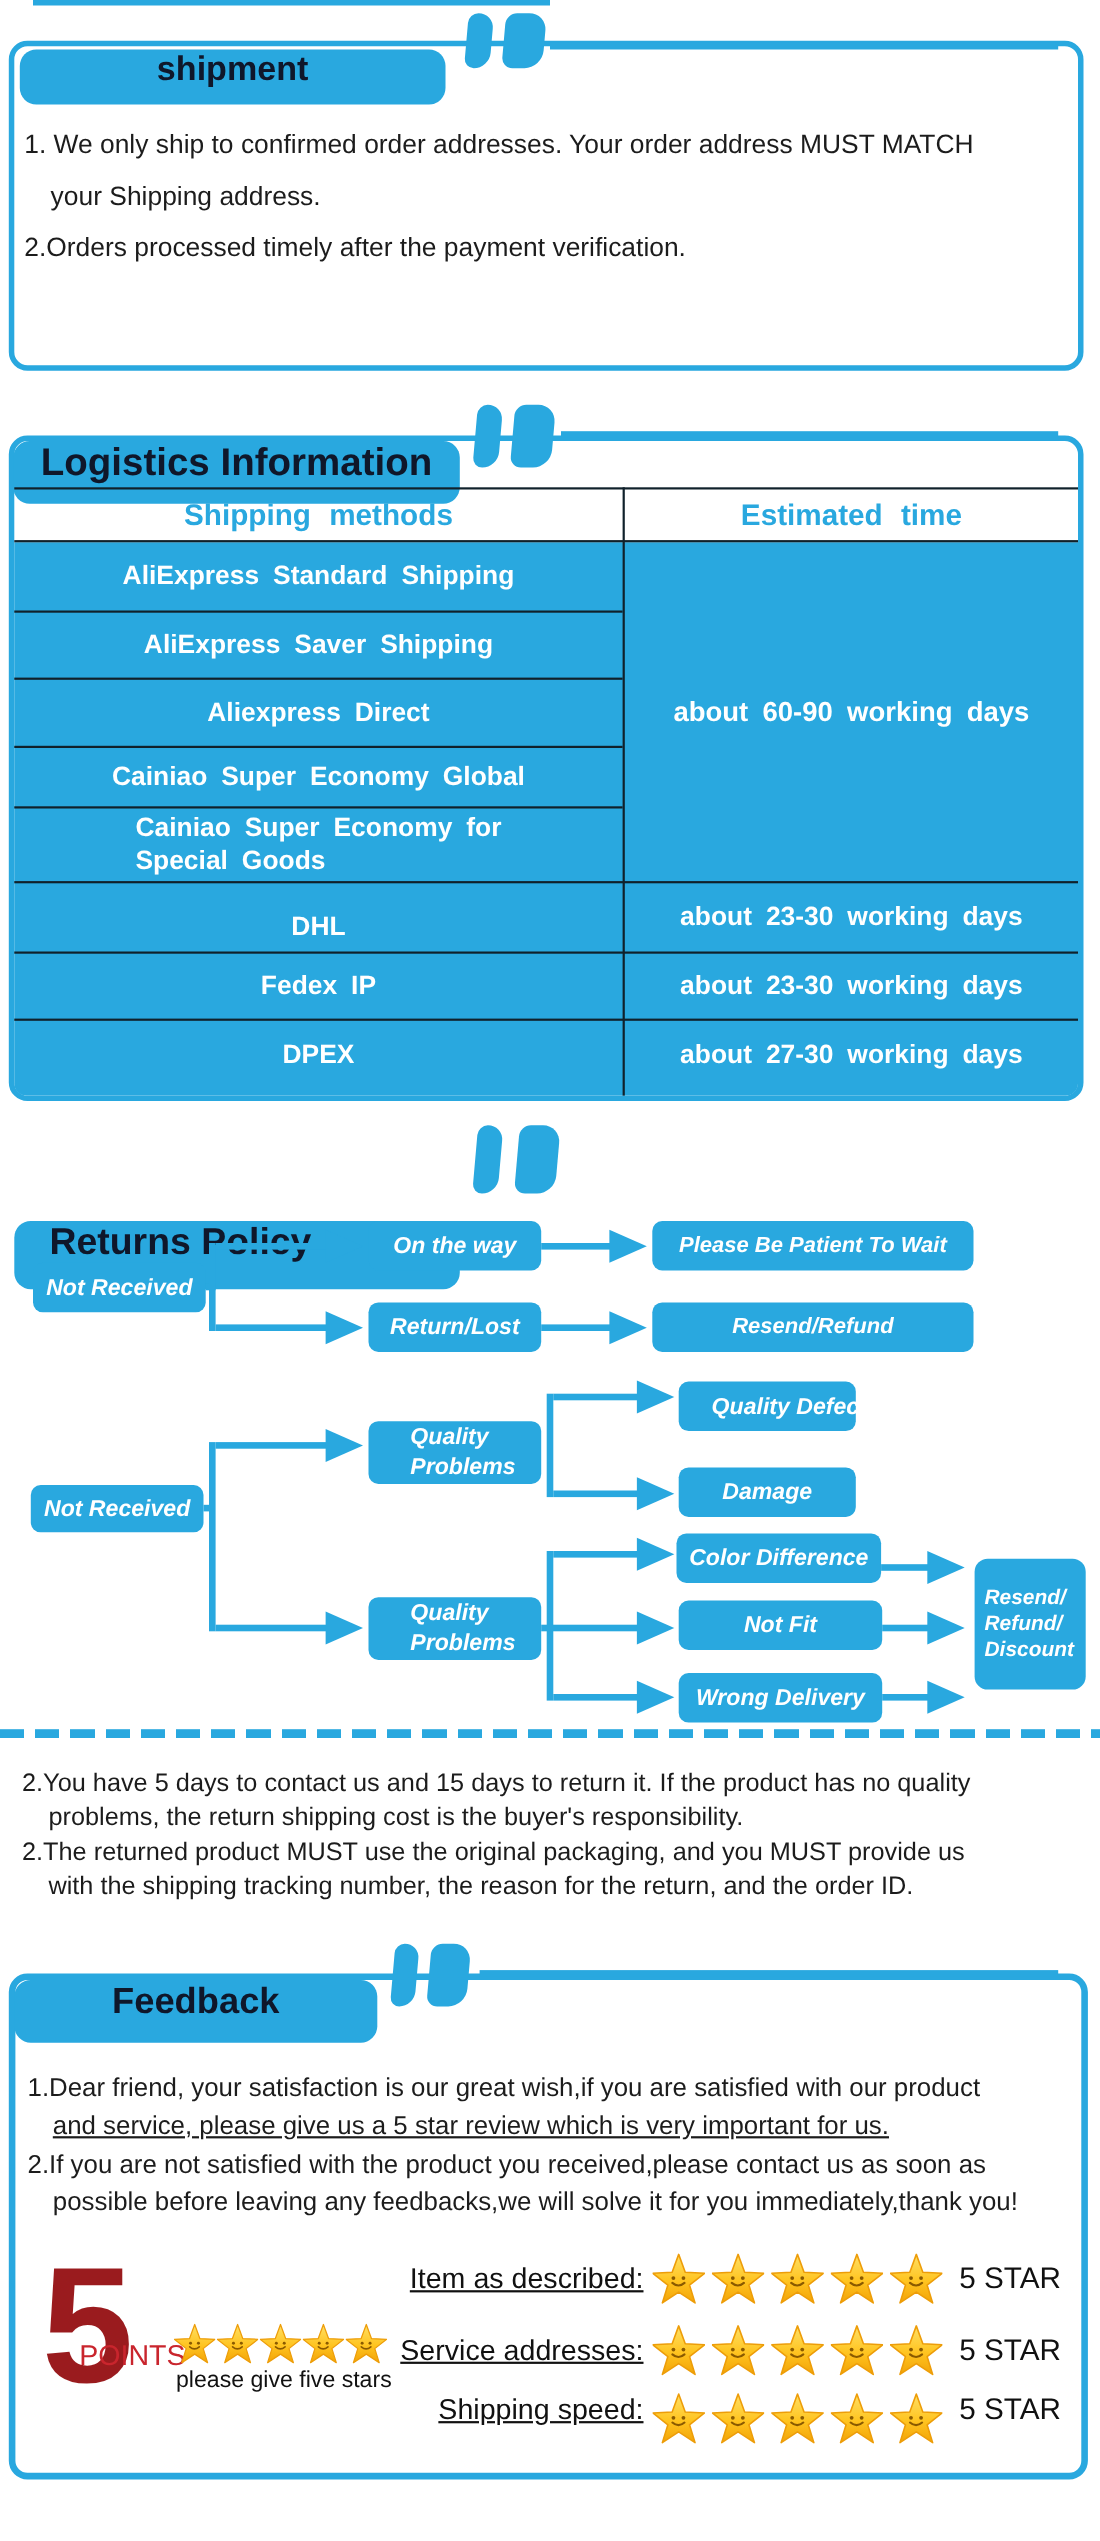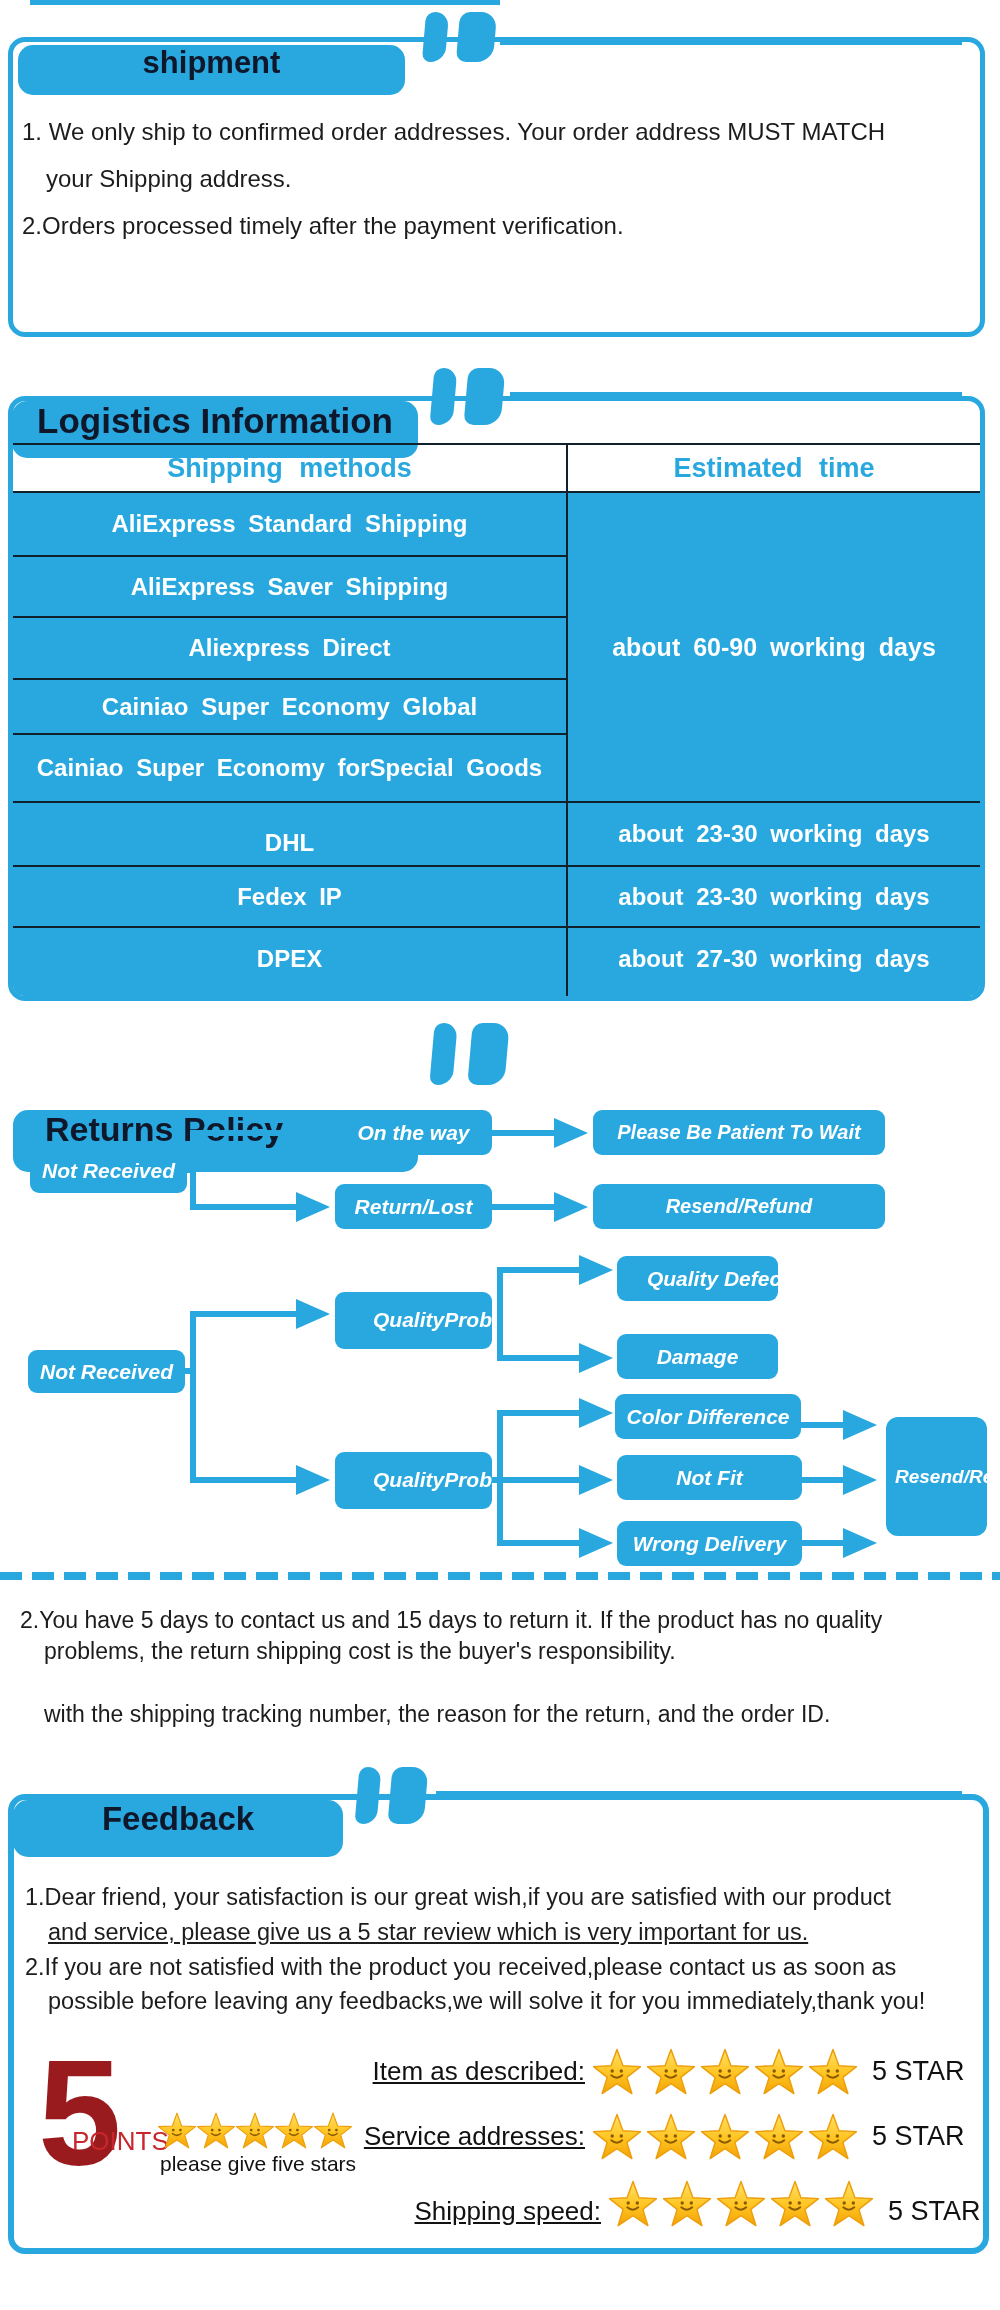--- a/index.html
+++ b/index.html
@@ -23,21 +23,21 @@
   .tbl-line{background:var(--dark);}
   .tbl-head{color:var(--blue);font-weight:bold;font-size:27px;word-spacing:9px;display:flex;align-items:center;justify-content:center;}
   .cell{color:#fff;font-weight:bold;font-size:24px;word-spacing:6px;display:flex;align-items:center;justify-content:center;text-align:center;white-space:nowrap;}
   .fbox{background:var(--blue);border-radius:9px;color:#fff;font-weight:bold;font-style:italic;font-size:21px;display:flex;align-items:center;justify-content:center;text-align:center;white-space:nowrap;}
   .fbox.small-text{font-size:20px;}
   .arr{width:0;height:0;border-top:15px solid transparent;border-bottom:15px solid transparent;border-left:34px solid var(--blue);}
   .dashed{height:8px;background:repeating-linear-gradient(90deg,var(--blue) 0 22px,transparent 22px 32px);}
   .star{display:inline-block;}
   .ratings-label{font-size:26px;color:#111;text-align:right;white-space:nowrap;text-decoration:underline;}
   .ratings-value{font-size:27px;color:#111;white-space:nowrap;}
-  .stack{display:flex;flex-direction:row;align-items:flex-start;line-height:1.25;}
+  .stack{display:flex;flex-direction:column;align-items:flex-start;line-height:1.25;}
 </style>
 </head>
 <body>
 
 <svg width="0" height="0" style="position:absolute">
   <defs>
     <linearGradient id="goldgrad" x1="0" y1="0" x2="0" y2="1">
       <stop offset="0" stop-color="#FFE066"></stop>
       <stop offset="0.55" stop-color="#FFC420"></stop>
       <stop offset="1" stop-color="#F2A307"></stop>
@@ -183,20 +183,21 @@
       <span>Resend/</span>
       <span>Refund/</span>
       <span>Discount</span>
     </span>
   </div>
 
   <div class="abs dashed" style="left:0;top:1572px;width:1000px;"></div>
 
   <div class="abs note-text" style="left:20px;top:1607px;">2.You have 5 days to contact us and 15 days to return it. If the product has no quality</div>
   <div class="abs note-text" style="left:44px;top:1638px;">problems, the return shipping cost is the buyer's responsibility.</div>
+  <div class="abs note-text" style="left:20px;top:1670px;">2.The returned product MUST use the original packaging, and you MUST provide us</div>
   <div class="abs note-text" style="left:44px;top:1701px;">with the shipping tracking number, the reason for the return, and the order ID.</div>
 
   <div class="abs sec-box" style="left:8px;top:1794px;width:981px;height:460px;border-width:6px;"></div>
   <div class="abs hline" style="left:436px;top:1791px;width:526px;"></div>
   <div class="abs bubble" style="left:13px;top:1767px;width:330px;height:57px;font-size:33px;">
     <span>Feedback</span>
   </div>
   <div class="abs paren" style="left:357px;top:1767px;width:22px;height:57px;"></div>
   <div class="abs paren" style="left:390px;top:1767px;width:36px;height:57px;"></div>
 
@@ -261,21 +262,21 @@
         </svg>
       <svg class="star" width="48" height="47">
           <use href="#star-sym"></use>
         </svg>
       <svg class="star" width="48" height="47">
           <use href="#star-sym"></use>
         </svg>
     </div>
     <div class="ratings-value" style="margin-left:15px;">5 STAR</div>
   </div>
-  <div class="abs" style="left:316px;top:2175px;width:680px;height:52px;display:flex;align-items:flex-end;">
+  <div class="abs" style="left:300px;top:2175px;width:680px;height:52px;display:flex;align-items:flex-start;">
     <div class="ratings-label" style="width:285px;">Shipping speed:</div>
     <div style="display:flex;gap:6px;margin-left:8px;">
       <svg class="star" width="48" height="47">
           <use href="#star-sym"></use>
         </svg>
       <svg class="star" width="48" height="47">
           <use href="#star-sym"></use>
         </svg>
       <svg class="star" width="48" height="47">
           <use href="#star-sym"></use>

